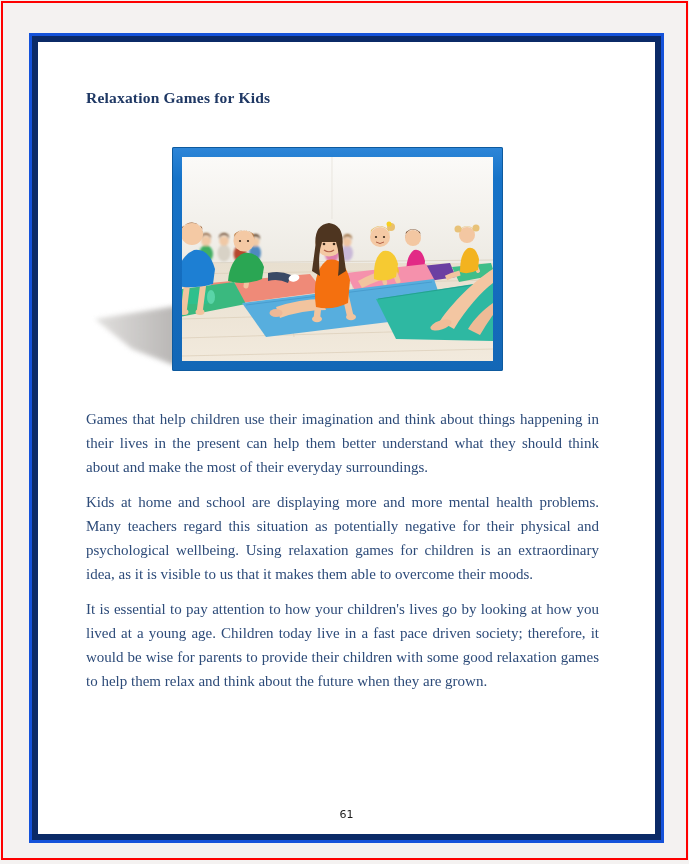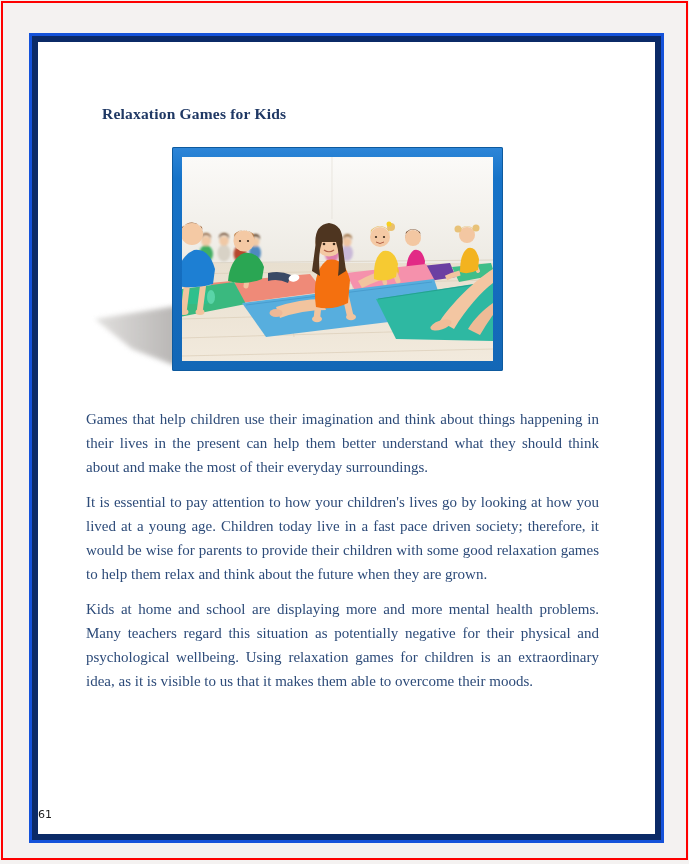--- a/index.html
+++ b/index.html
@@ -4,34 +4,34 @@
 <style>
   html,body{margin:0;padding:0;background:#ffffff;}
   .page{position:relative;width:689px;height:864px;background:#f4f2f1;overflow:hidden;
         font-family:"Liberation Serif",serif;}
   .red-frame{position:absolute;left:1px;top:1px;right:1px;bottom:4px;
         border:2px solid var(--outer-border,#fe0000);pointer-events:none;}
   .doc-box{position:absolute;left:29px;top:33px;width:635px;height:810px;
         border:3px solid var(--page-frame-outer,#1452da);box-sizing:border-box;}
   .doc-inner{position:relative;width:100%;height:100%;box-sizing:border-box;
         border:6px solid var(--page-frame-inner,#0b2a67);background:#ffffff;}
-  .title{position:absolute;left:48px;top:47px;margin:16px;
+  .title{position:absolute;left:48px;top:47px;margin:0;
         font-family:"Liberation Serif",serif;font-size:15.5px;font-weight:bold;
         letter-spacing:.2px;color:var(--heading-text,#1f3864);}
   .figure-shadow{position:absolute;left:52px;top:258px;width:88px;height:76px;}
   .photo-frame{position:absolute;left:134px;top:105px;width:331px;height:224px;
         box-sizing:border-box;padding:10px;border-radius:2px;
         background:linear-gradient(180deg,#2e86d8 0%,var(--photo-frame,#1673c8) 14%,#1367b6 100%);
         box-shadow:inset 0 0 0 1px #0e5a9e;}
   .photo{display:block;width:100%;height:100%;}
   .body-text{position:absolute;left:48px;top:365px;width:521px;
         font-size:15px;line-height:24px;text-align:justify;
         color:var(--body-text,#2d4b79);}
   .body-text p{margin:0 8px 11px 0;}
-  .page-number{position:absolute;left:0;bottom:13px;width:100%;text-align:left;
+  .page-number{position:absolute;left:0;bottom:13px;width:100%;text-align:center;
         font-family:"DejaVu Sans",sans-serif;font-size:11px;color:#1c1c1c;}
 </style>
 </head>
 <body>
 
 <div class="page">
   <div class="red-frame"></div>
 
   <div class="doc-box">
     <div class="doc-inner">
@@ -209,20 +209,20 @@
               <path d="M311 146 C302 152 292 162 286 172 L298 178 C304 168 308 162 311 158 Z" fill="#eebb96"></path>
               <path d="M311 112 C292 124 270 146 258 164 L272 172 C284 152 300 134 311 126 Z" fill="#f3c6a2"></path>
               <ellipse cx="259" cy="168" rx="11" ry="4.5" fill="#f0bd98" transform="rotate(-18 259 168)"></ellipse>
             </g>
           </g>
         </svg>
       </div>
 
       <div class="body-text">
         <p>Games that help children use their imagination and think about things happening in their lives in the present can help them better understand what they should think about and make the most of their everyday surroundings.</p>
+        <p>Kids at home and school are displaying more and more mental health problems. Many teachers regard this situation as potentially negative for their physical and psychological wellbeing. Using relaxation games for children is an extraordinary idea, as it is visible to us that it makes them able to overcome their moods.</p>
         <p>It is essential to pay attention to how your children's lives go by looking at how you lived at a young age. Children today live in a fast pace driven society; therefore, it would be wise for parents to provide their children with some good relaxation games to help them relax and think about the future when they are grown.</p>
-        <p>Kids at home and school are displaying more and more mental health problems. Many teachers regard this situation as potentially negative for their physical and psychological wellbeing. Using relaxation games for children is an extraordinary idea, as it is visible to us that it makes them able to overcome their moods.</p>
       </div>
 
       <div class="page-number">61</div>
     </div>
   </div>
 </div>
 
 </body></html>

